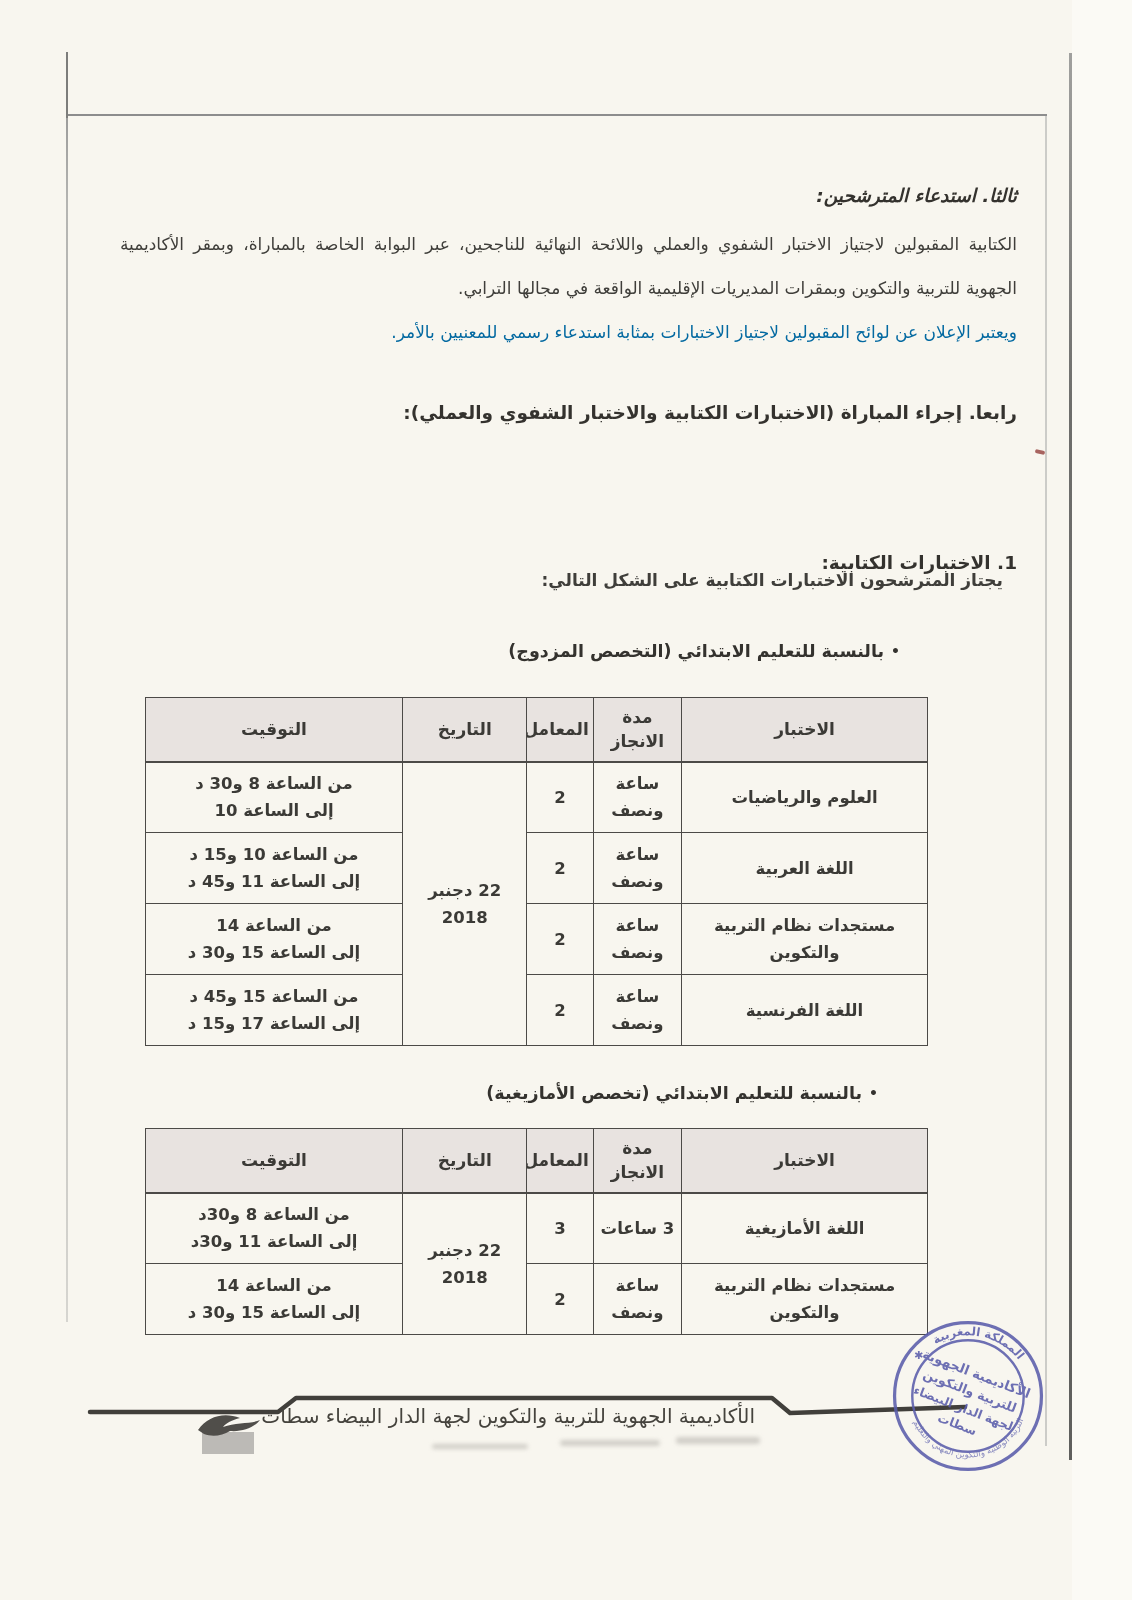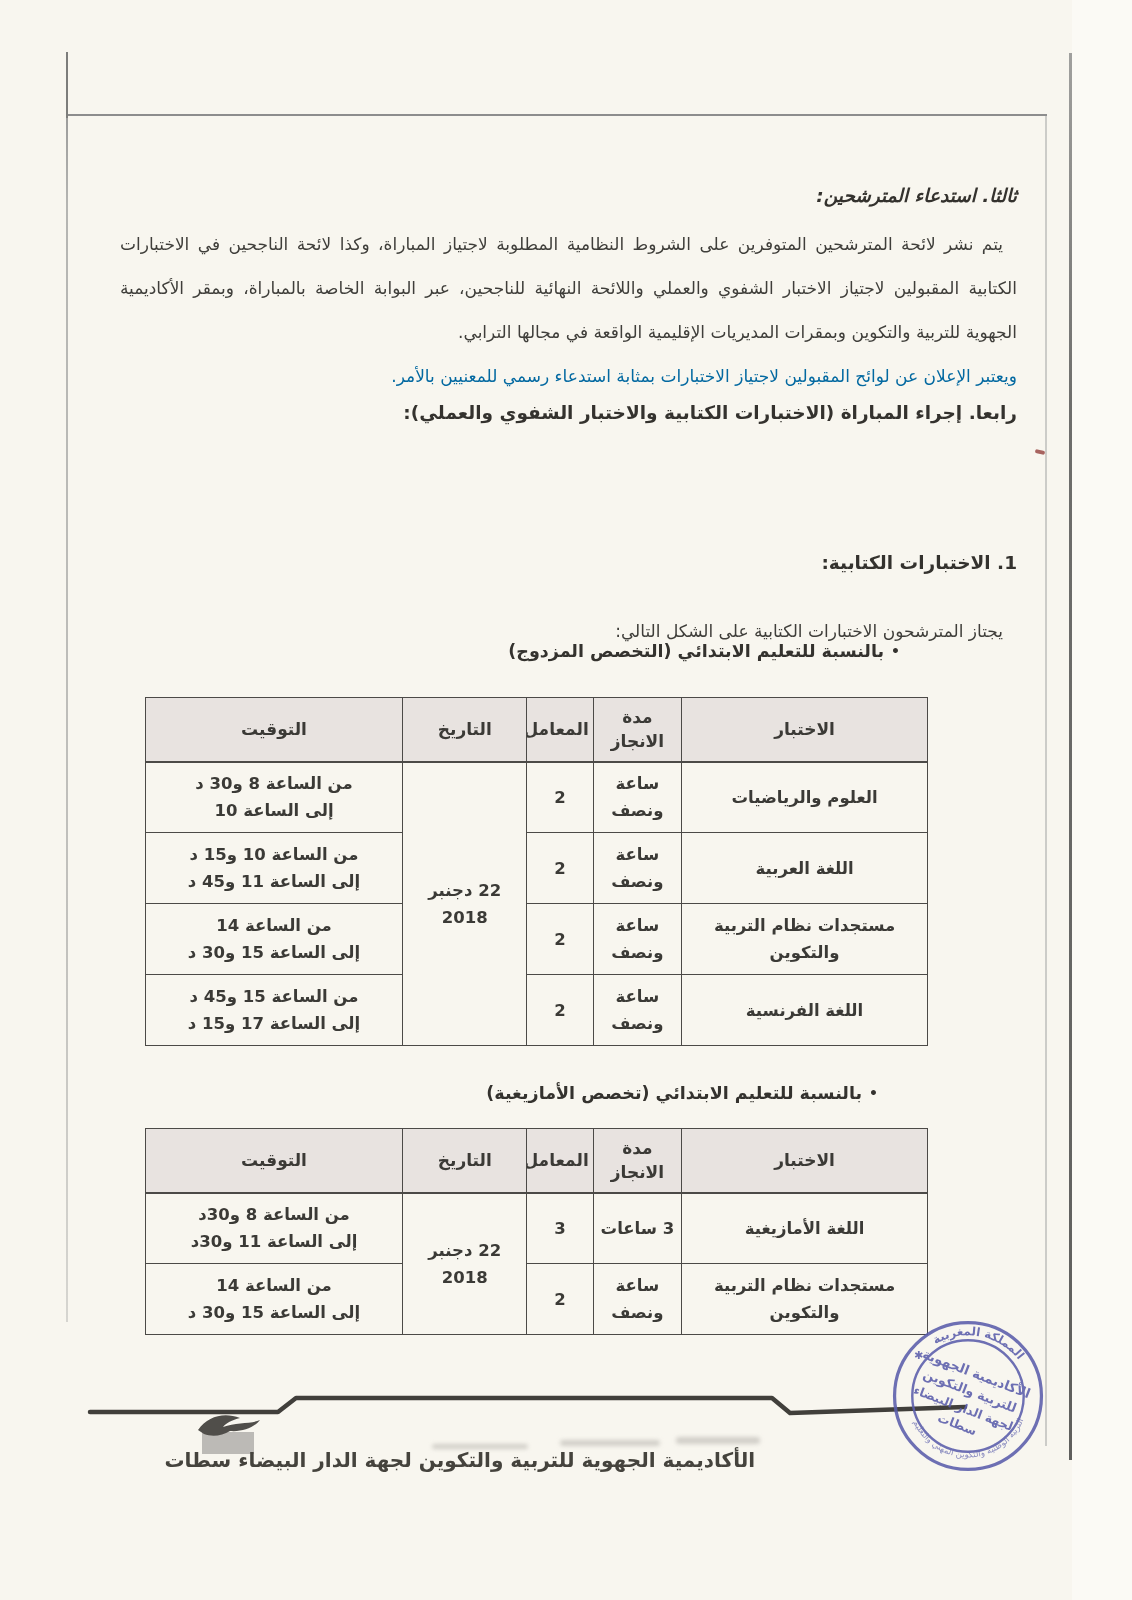--- a/index.html
+++ b/index.html
@@ -34,22 +34,22 @@
     border:1.7px solid #4c4a47;text-align:center;vertical-align:middle;
     color:#3b3a36;padding:1px 4px;overflow:hidden;
   }
   .exam-table th{background:#e8e3e0;font-weight:bold;font-size:17px;line-height:24px;border-bottom-width:2.4px;}
   .exam-table td{font-size:16.5px;font-weight:600;line-height:27px;}
   .exam-table tr.hdr{height:64px;}
   .exam-table tr.row{height:71px;}
   .date-cell{font-size:17px;font-weight:bold;margin-left:32px;}
   
   .footer-svg{position:absolute;left:0;top:1385px;}
-  .academy{position:absolute;right:377px;top:1404px;font-size:20px;font-weight:bold;
-    color:#45433d;white-space:nowrap;letter-spacing:.3px;margin-top:44px;}
+  .academy{position:absolute;right:377px;top:1404px;font-size:20px;font-weight:normal;
+    color:#45433d;white-space:nowrap;letter-spacing:.3px;}
   .smudge{position:absolute;background:#b2afa9;filter:blur(2px);opacity:.55;border-radius:3px;}
   .bird-svg{position:absolute;left:196px;top:1410px;}
   .stamp-svg{position:absolute;left:890px;top:1318px;opacity:.88;}
   .red-speck{position:absolute;left:1035px;top:450px;width:10px;height:4px;background:#94403c;
     border-radius:2px;transform:rotate(12deg);opacity:.8;}
   .noise1{position:absolute;left:430px;top:700px;width:3px;height:3px;background:#d8d4c9;border-radius:50%;}
 </style>
 </head>
 <body>
 
@@ -60,31 +60,30 @@
   <div class="line-left"></div>
   <div class="line-left-dark"></div>
   <div class="line-right-faint"></div>
   <div class="line-edge"></div>
   <div class="red-speck"></div>
   <div class="noise1"></div>
 
   <div class="tblock h" style="top:183px;font-style:italic;">ثالثا. استدعاء المترشحين:</div>
 
   <div class="tblock" style="top:222px;">
-    <div class="pline just ind">يتم نشر لائحة المترشحين المتوفرين على الشروط النظامية المطلوبة لاجتياز المباراة، وكذا لائحة الناجحين في الاختبارات</div>
     <div class="pline just">الكتابية المقبولين لاجتياز الاختبار الشفوي والعملي واللائحة النهائية للناجحين، عبر البوابة الخاصة بالمباراة، وبمقر الأكاديمية</div>
     <div class="pline">الجهوية للتربية والتكوين وبمقرات المديريات الإقليمية الواقعة في مجالها الترابي.</div>
     <div class="pline b">ويعتبر الإعلان عن لوائح المقبولين لاجتياز الاختبارات بمثابة استدعاء رسمي للمعنيين بالأمر.</div>
   </div>
 
   <div class="tblock h" style="top:400px;">رابعا. إجراء المباراة (الاختبارات الكتابية والاختبار الشفوي والعملي):</div>
 
 
   <div class="tblock h" style="top:550px;">1. الاختبارات الكتابية:</div>
-  <div class="intro" style="top:618px;">يجتاز المترشحون الاختبارات الكتابية على الشكل التالي:</div>
+  <div class="intro" style="top:567px;font-weight:bold;">يجتاز المترشحون الاختبارات الكتابية على الشكل التالي:</div>
 
   <div class="bullet" style="top:641px;right:232px;">
     <span class="dot">•</span><span>بالنسبة للتعليم الابتدائي (التخصص المزدوج)</span>
   </div>
 
   <table class="exam-table" style="top:697px;left:145px;width:783px;">
     <colgroup>
       <col style="width:245px">
         <col style="width:88px">
         <col style="width:66px">

